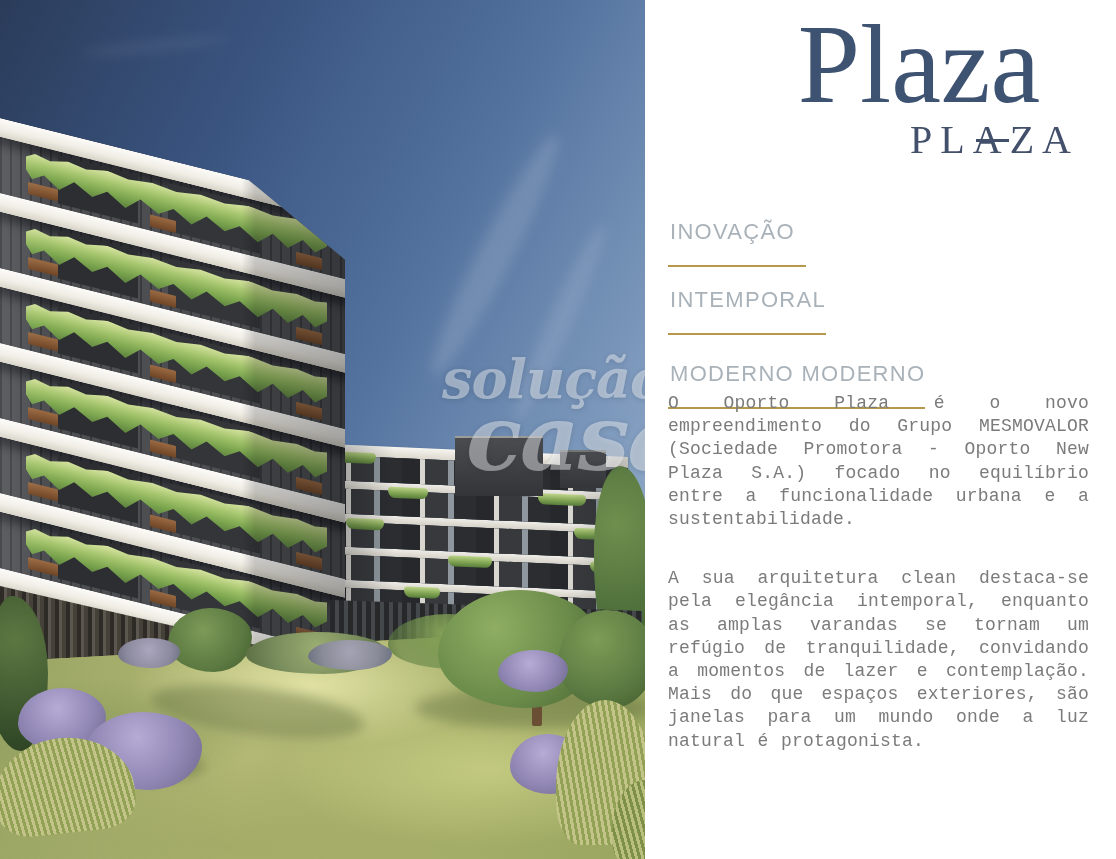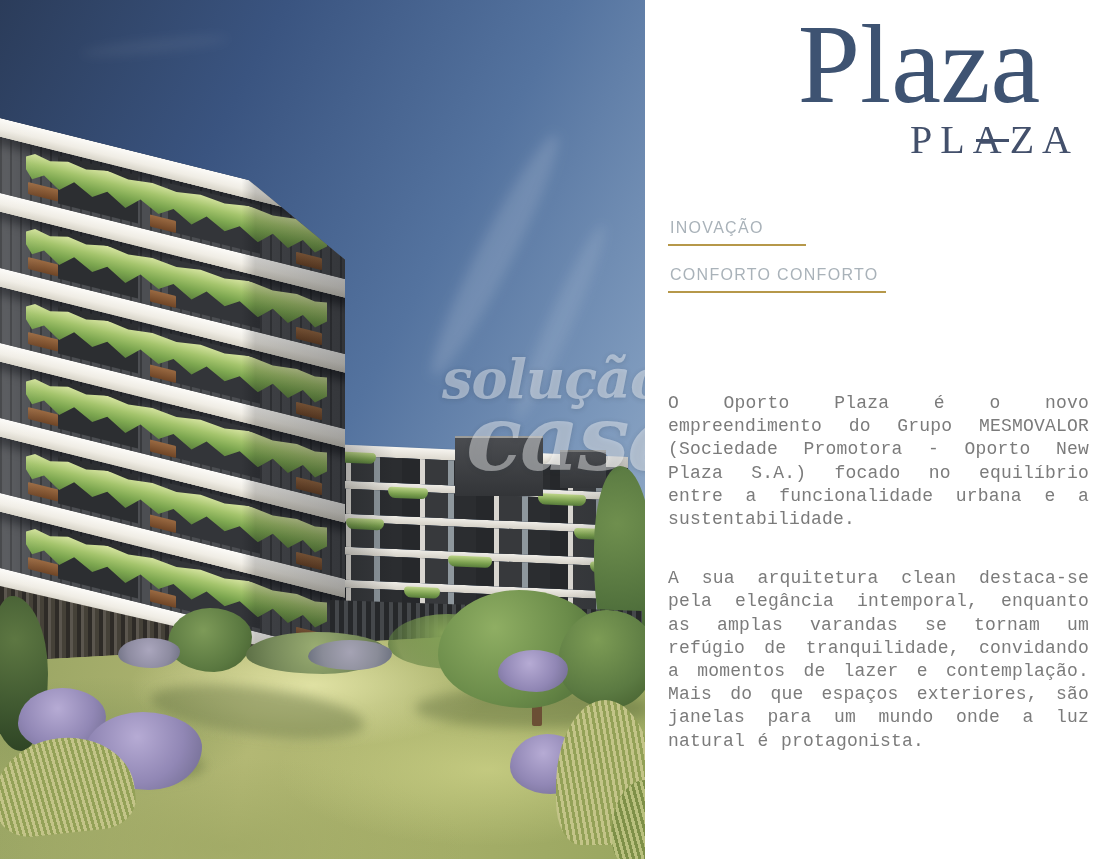--- a/index.html
+++ b/index.html
@@ -120,22 +120,22 @@
   .logo-title{font-family:"Liberation Serif","DejaVu Serif",serif;font-size:112px;line-height:112px;
       color:var(--navy);text-align:center;font-weight:400;}
   .logo-sub-wrap{position:relative;text-align:right;padding-right:14px;margin-top:0;}
   .logo-sub{font-family:"Liberation Serif","DejaVu Serif",serif;font-size:40px;line-height:40px;
       letter-spacing:8px;color:#43506b;}
   .zbar{position:absolute;right:84px;top:19px;width:33px;height:3px;background:#43506b;}
 
   .headings{position:absolute;left:23px;top:219px;}
   .hw{margin-bottom:20px;}
   .hw1{margin-bottom:26px;}
-  .heading{display:inline-block;font-size:16px;letter-spacing:1.3px;color:var(--heading-gray);
-      padding:0 0 7px 2px;border-bottom:2px solid var(--gold);}
+  .heading{display:inline-block;font-size:22px;letter-spacing:1.3px;color:var(--heading-gray);
+      padding:0 0 20px 2px;border-bottom:2px solid var(--gold);}
   .h0,.h1{min-width:136px;}
   .h2{min-width:216px;}
 
   .paras{position:absolute;left:23px;top:392px;width:421px;font-size:18px;line-height:23.2px;
       color:var(--body-gray);text-align:justify;letter-spacing:.2px;word-spacing:1.5px;}
   .paras p{margin:0 0 36px;font-family:Liberation Mono, monospace;}
 </style>
 </head>
 <body>
 
@@ -281,21 +281,22 @@
     <div class="logo">
       <div class="logo-title">Plaza</div>
       <div class="logo-sub-wrap">
         <span class="logo-sub">PLAZA</span>
         <span class="zbar"></span>
       </div>
     </div>
 
     <div class="headings">
       <div class="hw hw0"><span class="heading h0">INOVAÇÃO</span></div>
-      <div class="hw"><span class="heading h2">CONFORTO CONFORTO</span></div>
+      <div class="hw hw1"><span class="heading h1">INTEMPORAL</span></div>
+      <div class="hw"><span class="heading h2">MODERNO MODERNO</span></div>
     </div>
 
     <div class="paras">
       <p>O Oporto Plaza é o novo empreendimento do Grupo MESMOVALOR (Sociedade Promotora - Oporto New Plaza S.A.) focado no equilíbrio entre a funcionalidade urbana e a sustentabilidade.</p>
       <p>A sua arquitetura clean destaca-se pela elegância intemporal, enquanto as amplas varandas se tornam um refúgio de tranquilidade, convidando a momentos de lazer e contemplação. Mais do que espaços exteriores, são janelas para um mundo onde a luz natural é protagonista.</p>
     </div>
   </div>
 </div>
 
 </body></html>

